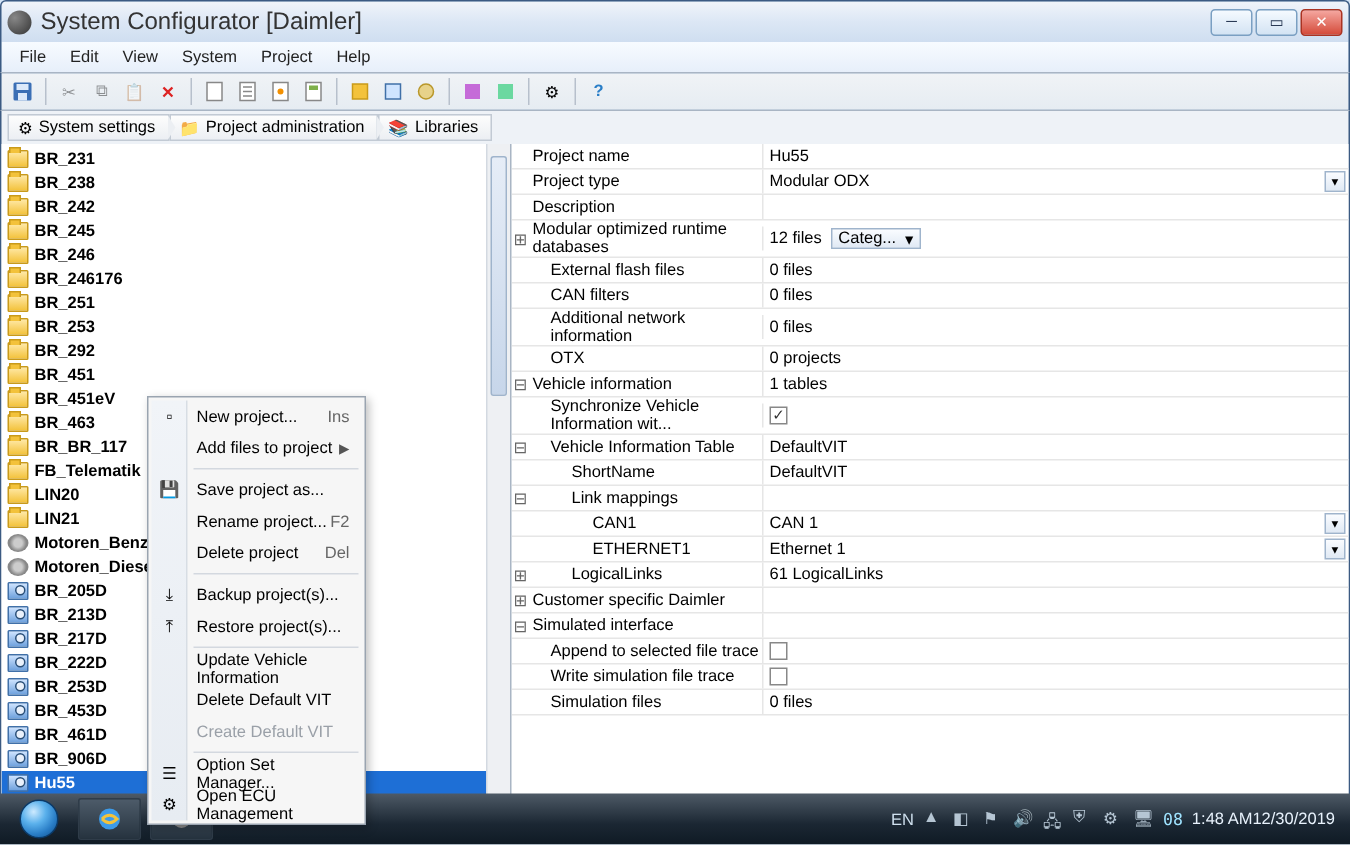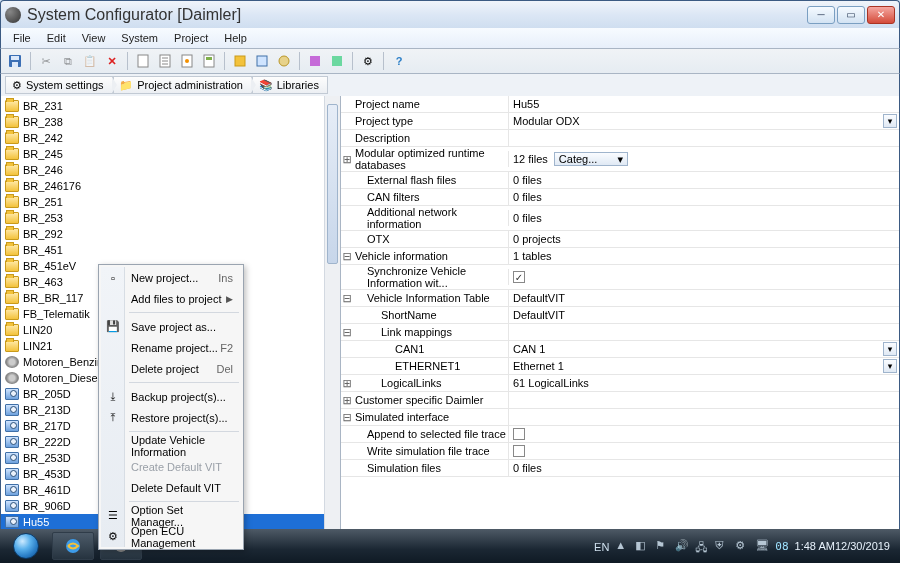--- a/index.html
+++ b/index.html
@@ -25,21 +25,21 @@
 
 
 .crumbs { height:22px; border-left:1px solid #3b5a82; border-right:1px solid #3b5a82; background:#eef2f7; display:flex; align-items:center; padding:0 4px; gap:0; }
 .crumb { display:flex; align-items:center; gap:4px; padding:1px 8px 1px 6px; background:linear-gradient(#fdfdfd,#eceff3); border:1px solid #c2cad4; position:relative; height:18px; cursor:pointer;}
 .crumb .cicon { font-size:11px; }
 .crumb:not(:last-child)::after { content:""; position:absolute; right:-5px; top:0; width:0; height:0; border-top:8px solid transparent; border-bottom:8px solid transparent; border-left:5px solid #eceff3; z-index:1;}
 
 
 .mainrow { display:flex; height: 443px; border-left:1px solid #3b5a82; border-right:1px solid #3b5a82; background:#eef2f7; }
 .leftpane { width:340px; display:flex; flex-direction:column; border-right:1px solid #a9b5c4; background:#fff; position:relative; }
-.tree { flex:1; overflow:auto; padding:2px 0; }
+.tree { flex:1; overflow:auto; padding:2px 0;font-weight:bold; }
 .node { display:flex; align-items:center; height:16px; padding-left:4px; gap:4px; cursor:pointer; white-space:nowrap;}
 .node.selected { background:#1e6fd6; color:#fff; }
 .node .ficon { width:14px; height:12px; display:inline-block; }
 .ic-folder { background: linear-gradient(#ffe9a8,#f3c23b); border:1px solid #c99a1a; border-radius:1px; position:relative;}
 .ic-folder::before{content:"";position:absolute;top:-3px;left:0;width:6px;height:3px;background:#f3c23b;border:1px solid #c99a1a;border-bottom:none;}
 .ic-cam { background: linear-gradient(#cfe4ff,#6ea1dd); border:1px solid #4070a8; border-radius:1px; position:relative;}
 .ic-cam::before{content:"";position:absolute;top:1px;left:4px;width:5px;height:5px;border:1px solid #2a4f78;border-radius:50%;background:#eaf1fb;}
 .ic-cog { width:12px;height:12px;border-radius:50%;background:radial-gradient(circle,#ccc 30%,#888 60%);position:relative;}
 .scroll-y { position:absolute; right:0; top:0; bottom:0; width:16px; background:#eef0f3; border-left:1px solid #d3d9e1;}
 .scroll-y .thumb{ position:absolute; left:2px; right:2px; top:8px; height:160px; background:linear-gradient(#e6edf7,#c7d6ea); border:1px solid #9fb4cc; border-radius:2px;}
@@ -48,21 +48,21 @@
 .rightpane { flex:1; background:#fff; overflow:auto; }
 .proprow { display:flex; align-items:center; min-height:16px; border-bottom:1px solid #e6e6e6; font-size:11px;}
 .proprow .exp{ width:12px; text-align:center; color:#666; cursor:pointer;}
 .proprow .lbl{ width:155px; padding-left:2px;}
 .proprow .val{ flex:1; padding-left:4px; border-left:1px solid #e6e6e6; min-height:16px; display:flex; align-items:center; gap:6px;}
 .proprow.indent1 .lbl{ padding-left:14px; width:155px;}
 .proprow.indent2 .lbl{ padding-left:28px; width:155px;}
 .proprow.indent3 .lbl{ padding-left:42px; width:155px;}
 .dd { margin-left:auto; margin-right:2px; width:14px; height:14px; border:1px solid #9fb4cc; background:linear-gradient(#fafcff,#e0e9f4); display:flex;align-items:center;justify-content:center; font-size:9px; cursor:pointer;}
 .chk { width:12px;height:12px;border:1px solid #888;background:#fff;display:flex;align-items:center;justify-content:center;font-size:10px;color:#333;}
-.catbtn { border:1px solid #9fb4cc; background:linear-gradient(#fafcff,#e0e9f4); padding:0 4px; height:14px; display:flex; align-items:center; gap:20px; cursor:pointer;}
+.catbtn { border:1px solid #9fb4cc; background:linear-gradient(#fafcff,#e0e9f4); padding:0 4px; height:14px; display:flex; align-items:center; gap:6px; cursor:pointer;}
 
 
 .statusbar { height:20px; background:linear-gradient(#f0f3f6,#e4e9ee); border:1px solid #a9b5c4; border-top:1px solid #c7cfd8; border-left:1px solid #3b5a82; border-right:1px solid #3b5a82; border-bottom:1px solid #3b5a82; display:flex; align-items:center; padding:0 6px; font-size:11px; color:#444;}
 .statusbar .spacer{flex:1;}
 .statusbar .ind{ margin-left:8px; color:#888;}
 
 
 .taskbar { position:absolute; left:0; right:0; bottom:0; height:34px; background:linear-gradient(to bottom,#4e5a66 0%, #1b2733 60%, #0f1a24 100%); display:flex; align-items:center; padding:0 6px; gap:6px;}
 .start { width:40px;height:28px; display:flex;align-items:center;justify-content:center;}
 .start-orb{width:26px;height:26px;border-radius:50%;background:radial-gradient(circle at 35% 30%,#cdeaff 0%,#5bb1ec 35%,#2a7ec7 65%,#0d4b87 100%);border:1px solid #0b3a68;}
@@ -474,25 +474,25 @@
       <span>Backup project(s)...</span>
     </div>
     <div class="mi">
       <span class="micon">⤒</span>
       <span>Restore project(s)...</span>
     </div>
     <div class="msep"></div>
     <div class="mi">
       <span>Update Vehicle Information</span>
     </div>
+    <div class="mi">
+      <span>Delete Default VIT</span>
+    </div>
     <div class="mi disabled">
       <span>Create Default VIT</span>
-    </div>
-    <div class="mi">
-      <span>Delete Default VIT</span>
     </div>
     <div class="msep"></div>
     <div class="mi">
       <span class="micon">☰</span>
       <span>Option Set Manager...</span>
     </div>
     <div class="mi">
       <span class="micon">⚙</span>
       <span>Open ECU Management</span>
     </div>

